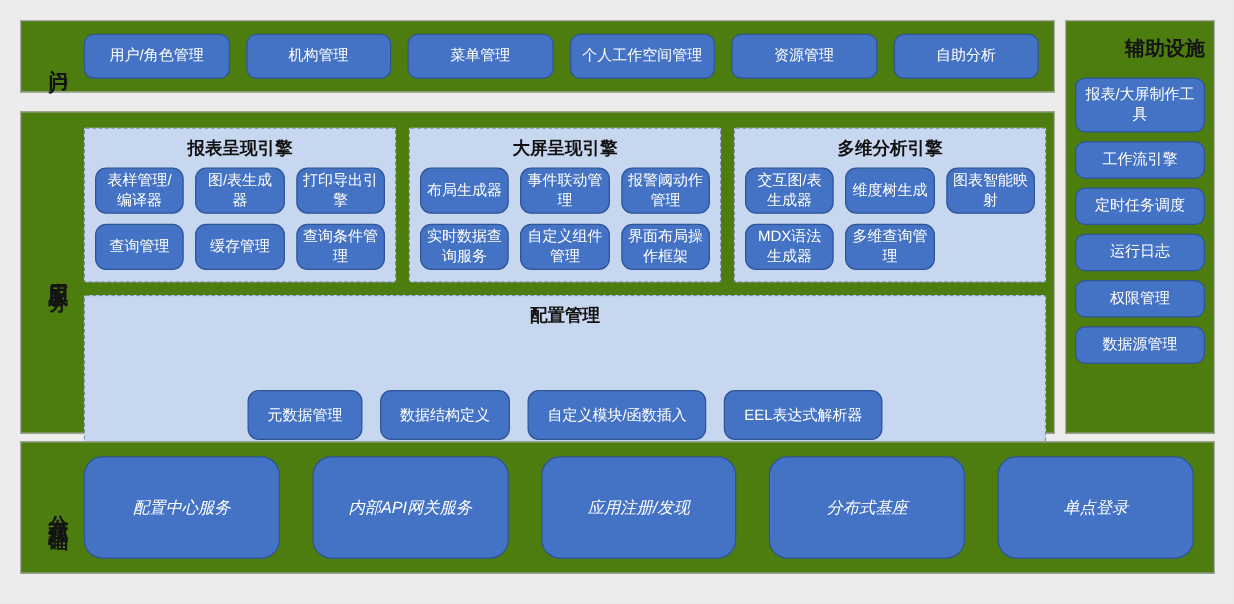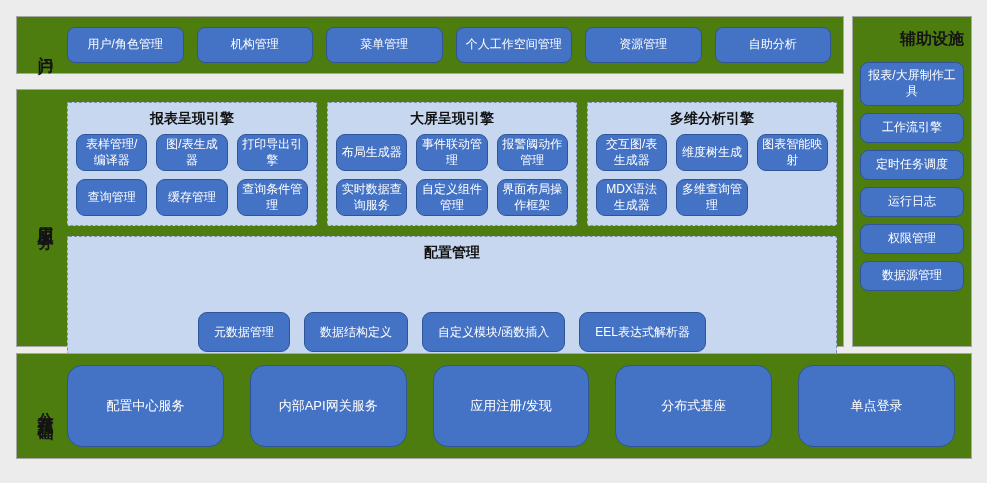--- a/index.html
+++ b/index.html
@@ -57,21 +57,21 @@
 
   
   #aux { left:852px; top:16px; width:120px; height:331px; flex-direction:column; padding:6px 7px 10px; }
   .aux-title { text-align:right; font-weight:bold; font-size:16px; color:#141414; padding:6px 0 12px; }
   .aux-col { flex:1; display:flex; flex-direction:column; gap:7px; }
   .aux-col .node { min-height:30px; border-radius:8px; }
   .aux-col .node:first-child { min-height:44px; }
 
   
   #foundation { left:16px; top:353px; width:956px; height:106px; padding:11px 16px 11px 6px; align-items:center; }
-  .found-row { flex:1; display:flex; gap:26px; align-items:center; height:82px; }
+  .found-row { flex:1; display:flex; gap:26px; align-items:center; height:82px;font-style:italic; }
   .found-row .node { flex:1 1 0; height:82px; border-radius:15px; font-size:13px; white-space:nowrap; }
 </style>
 </head>
 <body>
 
 <div class="canvas">
 
   <div class="box" id="portal">
     <div class="vlabel">
       <span>门户</span>

